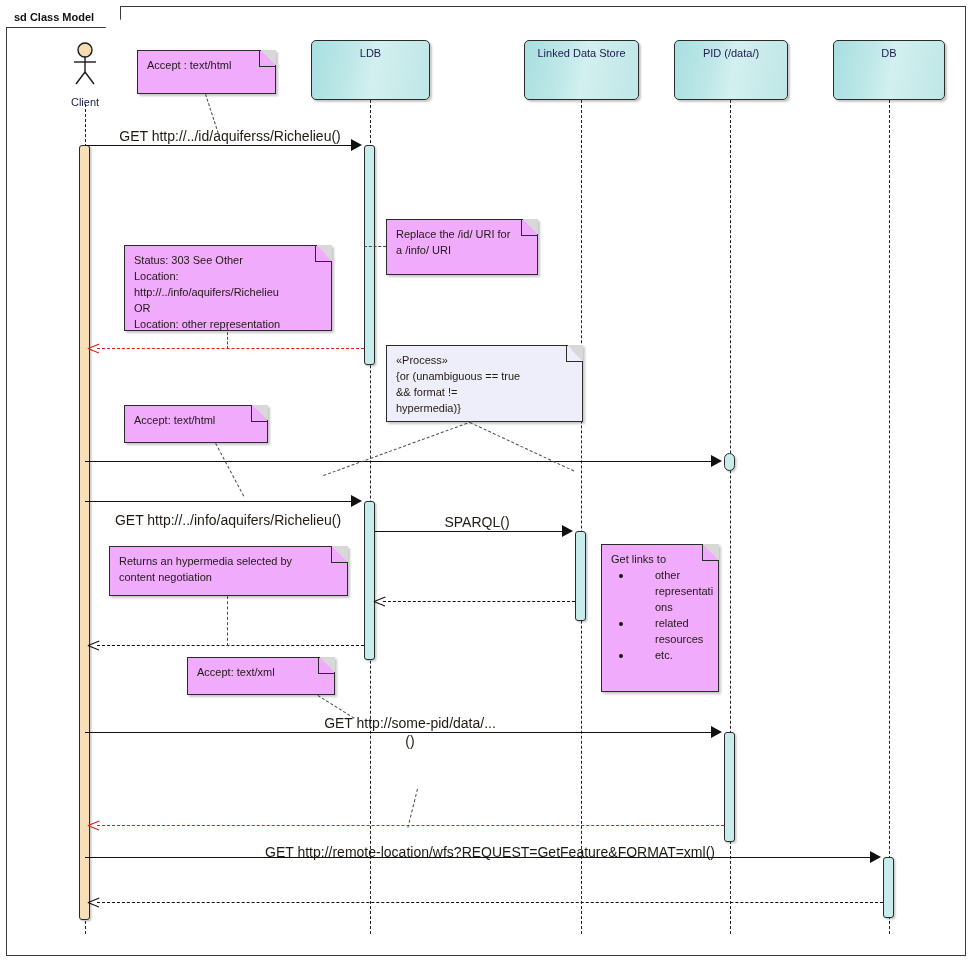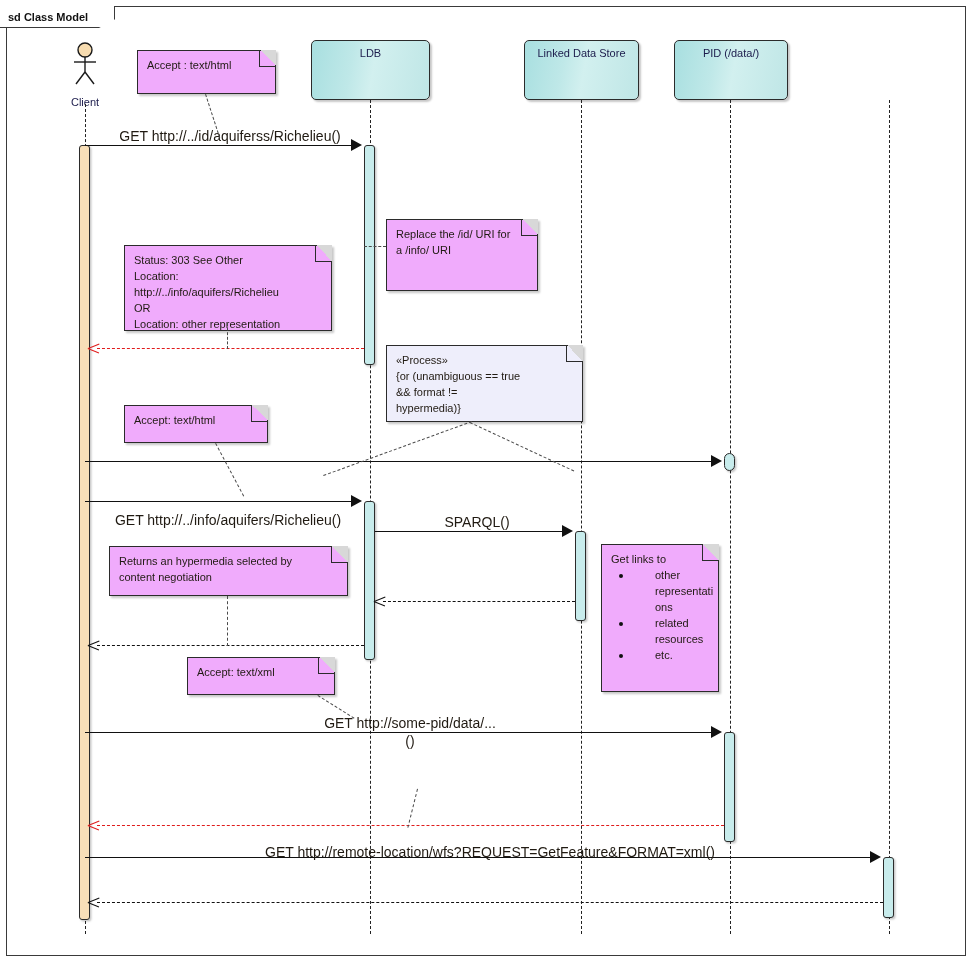--- a/index.html
+++ b/index.html
@@ -1,21 +1,21 @@
 <!DOCTYPE html>
 <html><head>
 <meta charset="utf-8">
 <style>
   html,body{margin:0;padding:0;background:#ffffff;}
   body{font-family:"Liberation Sans",sans-serif;}
   #canvas{position:relative;width:974px;height:970px;background:#ffffff;overflow:hidden;}
 
   
   .frame{position:absolute;left:6px;top:6px;width:960px;height:950px;border:1px solid #3a3a3a;box-sizing:border-box;}
-  .frame-tab{position:absolute;left:0;top:6px;height:22px;box-sizing:border-box;
+  .frame-tab{position:absolute;left:6px;top:6px;height:22px;box-sizing:border-box;
              border:1px solid #3a3a3a;border-top:none;border-left:none;background:#fff;
              padding:0 26px 0 8px;display:flex;align-items:center;
              font-size:11px;font-weight:bold;color:#111;
              clip-path:polygon(0 0,100% 0,100% 60%,86% 100%,0 100%);}
 
   
   .lifeline{position:absolute;width:0;border-left:1px dashed #222;}
   .head{position:absolute;box-sizing:border-box;border:1px solid #2b2b2b;border-radius:5px;
         background:linear-gradient(100deg,#a8dfe0 0%,#bfe8e8 34%,#d2f0ef 52%,#bfe6e6 100%);
         box-shadow:2px 2px 2px rgba(0,0,0,.22);
@@ -79,20 +79,23 @@
 
   <div class="head" style="left:311px;top:40px;width:119px;height:60px;">
     <span>LDB</span>
   </div>
   <div class="head" style="left:524px;top:40px;width:115px;height:60px;">
     <span>Linked Data Store</span>
   </div>
   <div class="head" style="left:674px;top:40px;width:114px;height:60px;">
     <span>PID (/data/)</span>
   </div>
+  <div class="head" style="left:833px;top:40px;width:112px;height:60px;">
+    <span>DB</span>
+  </div>
 
   <div class="lifeline" style="left:85px;top:104px;height:830px;"></div>
   <div class="lifeline" style="left:370px;top:100px;height:834px;"></div>
   <div class="lifeline" style="left:581px;top:100px;height:834px;"></div>
   <div class="lifeline" style="left:730px;top:100px;height:834px;"></div>
   <div class="lifeline" style="left:889px;top:100px;height:834px;"></div>
 
   <div class="act client" style="left:79px;top:145px;height:775px;"></div>
   <div class="act" style="left:364px;top:145px;height:220px;"></div>
   <div class="act" style="left:724px;top:453px;height:18px;border-radius:6px;"></div>
@@ -143,21 +146,21 @@
   <div class="note" style="left:137px;top:50px;width:139px;height:44px;white-space:pre-line;">Accept : text/html</div>
   <div class="anchor" style="left:206px;top:94px;width:46px;transform:rotate(72deg);"></div>
 
   <div class="note" style="left:124px;top:245px;width:208px;height:86px;white-space:pre-line;">Status: 303 See Other
 Location:
 http://../info/aquifers/Richelieu
 OR
 Location: other representation</div>
   <div class="anchor" style="left:228px;top:323px;width:26px;transform:rotate(90deg);"></div>
 
-  <div class="note" style="left:386px;top:219px;width:152px;height:72px;white-space:pre-line;">Replace the /id/ URI for
+  <div class="note" style="left:386px;top:219px;width:152px;height:56px;white-space:pre-line;">Replace the /id/ URI for
 a /info/ URI</div>
   <div class="anchor" style="left:386px;top:247px;width:22px;transform:rotate(180deg);"></div>
 
   <div class="note proc" style="left:386px;top:345px;width:197px;height:77px;white-space:pre-line;">«Process»
 {or (unambiguous == true
 &amp;&amp; format !=
 hypermedia)}</div>
   <div class="anchor" style="left:472px;top:422px;width:158px;transform:rotate(160deg);"></div>
   <div class="anchor" style="left:470px;top:422px;width:115px;transform:rotate(25deg);"></div>
 

